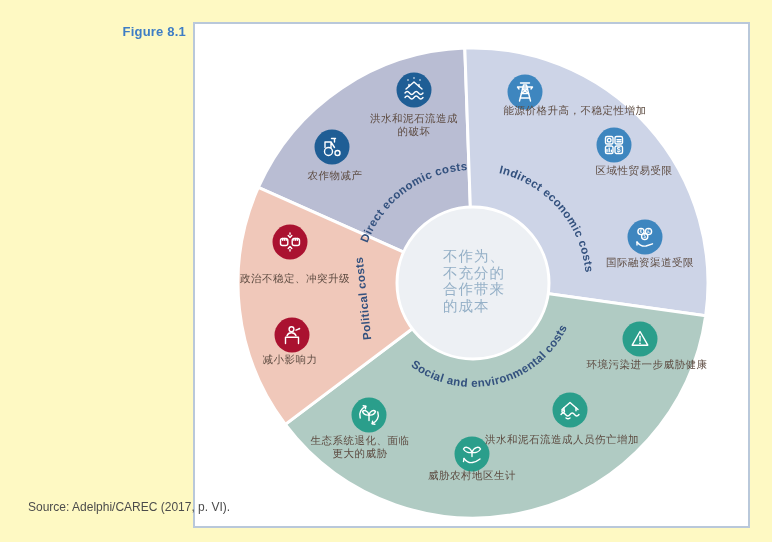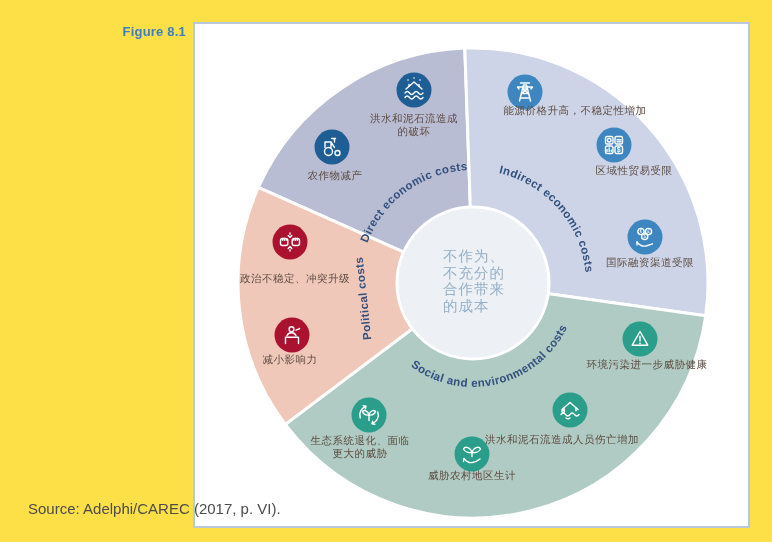--- a/index.html
+++ b/index.html
@@ -1,28 +1,28 @@
 <!DOCTYPE html>
 <html><head>
 <meta charset="utf-8">
 <style>
   html,body{margin:0;padding:0;background:#ffffff;}
   .page{
-    position:relative;width:772px;height:542px;background:#fde047;overflow:hidden;
+    position:relative;width:772px;height:542px;background:#fef9c3;overflow:hidden;
     font-family:"Liberation Sans","DejaVu Sans",sans-serif;
   }
   .caption{position:absolute;left:0;top:24px;width:186px;text-align:right;}
   .fig-label{font-size:13px;font-weight:bold;color:#3e7dc5;letter-spacing:.2px;}
   .fig-title{margin-top:8px;font-size:13px;color:#383d43;letter-spacing:1.5px;}
   .figure-box{
     position:absolute;left:193px;top:22px;width:557px;height:506px;
     box-sizing:border-box;border:2px solid #b9c8da;background:#ffffff;
   }
   .figure-box svg{position:absolute;left:0;top:0;}
-  .source{position:absolute;left:28px;top:500px;font-size:15px;color:#4c4c4c;}
+  .source{position:absolute;left:28px;top:500px;font-size:12px;color:#4c4c4c;}
   .zh-label{font-size:10.5px;fill:#5d4b41;letter-spacing:.5px;}
   .arc-label{font-size:11.5px;font-weight:bold;fill:#33517e;letter-spacing:.4px;}
   .center-text{font-size:14.5px;fill:#95b0c7;letter-spacing:1px;}
   .icon-stroke{fill:none;stroke:#ffffff;stroke-width:1.4;stroke-linecap:round;stroke-linejoin:round;}
 </style>
 </head>
 <body>
 
 <div class="page">
   <div class="caption">

